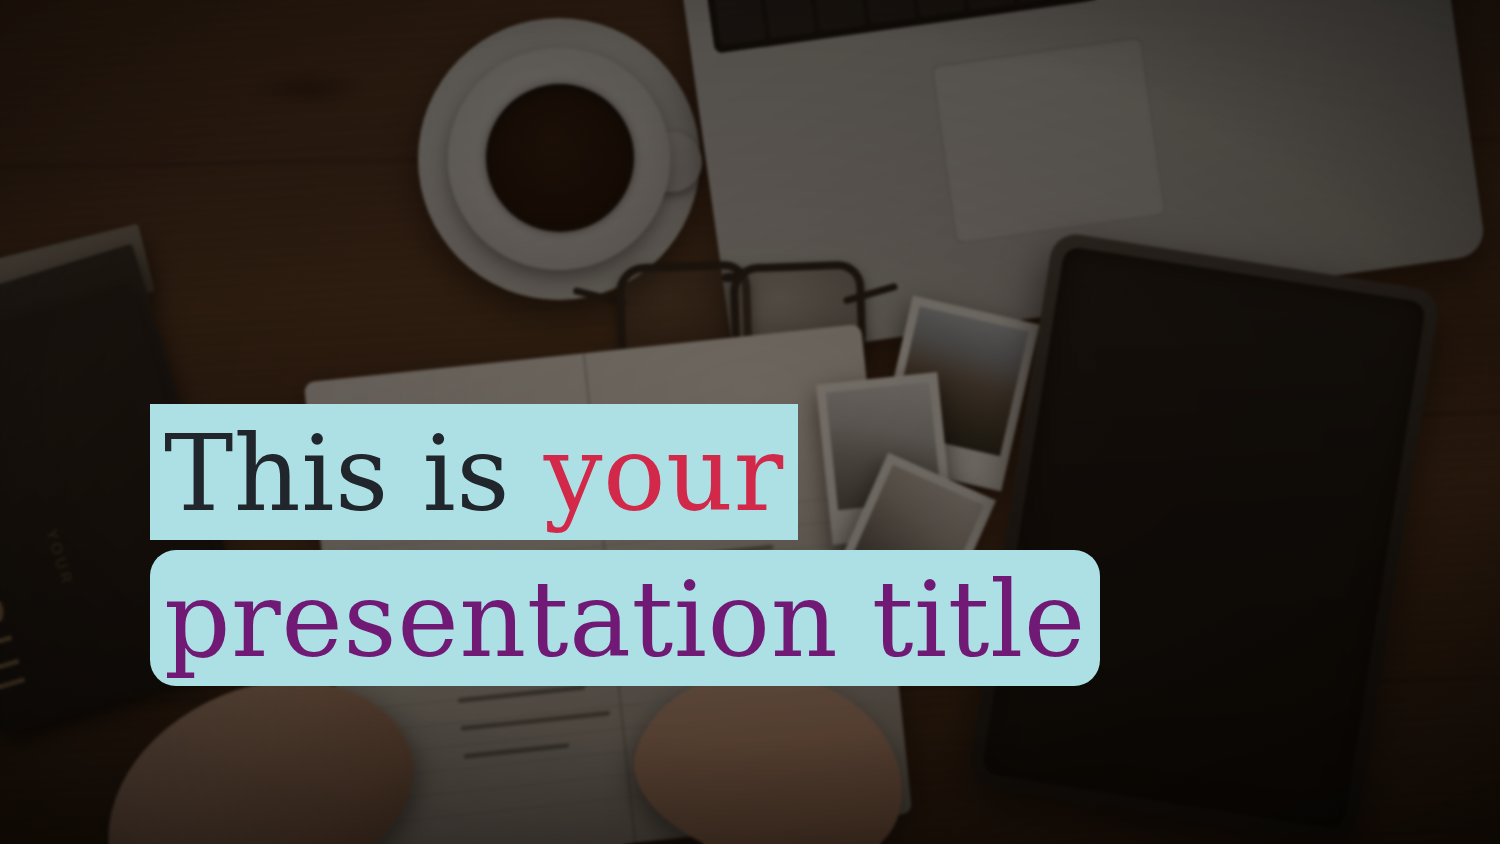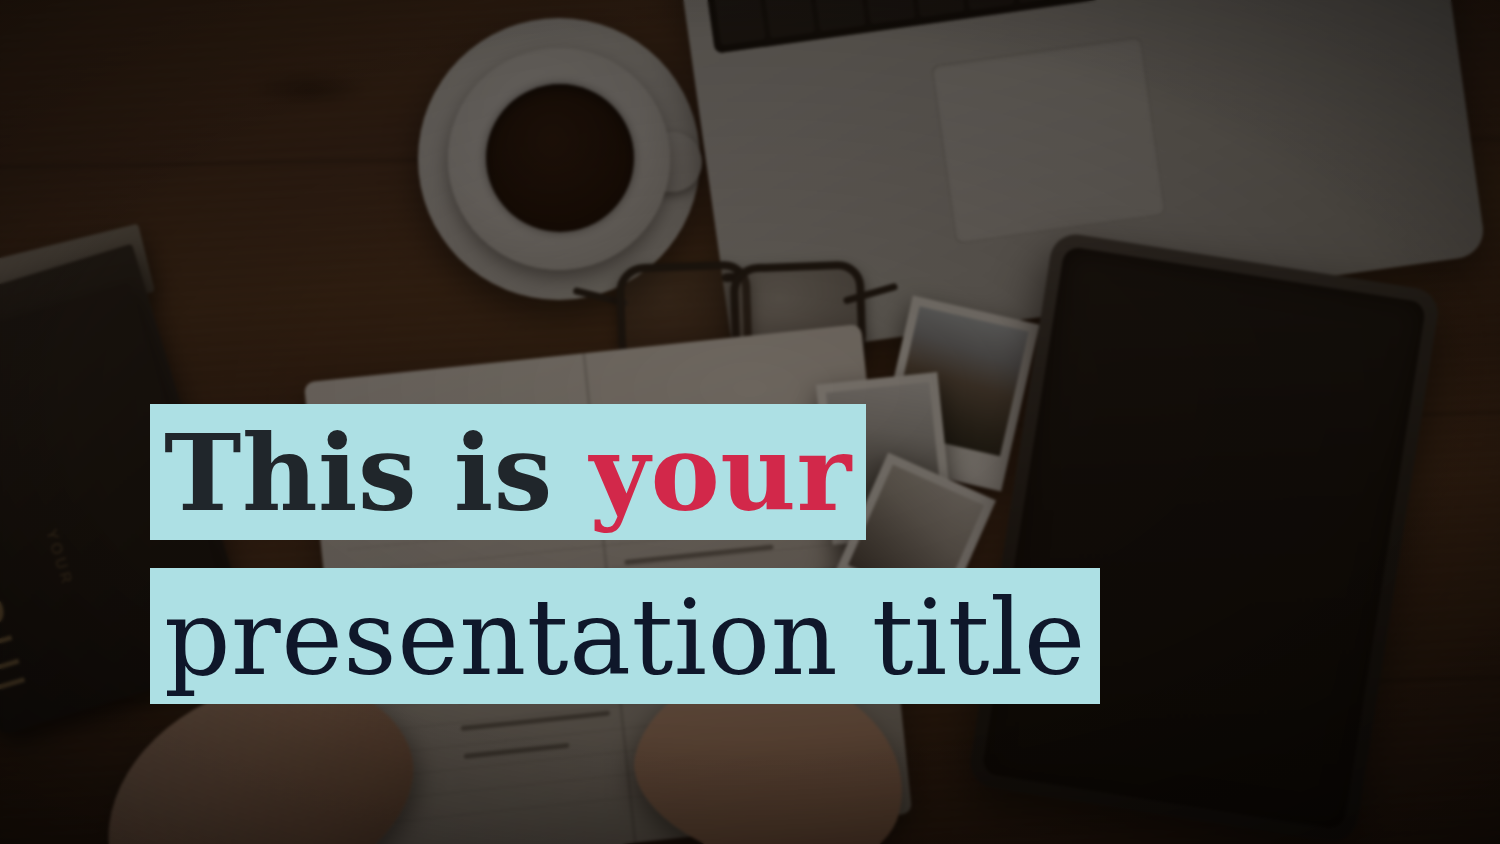--- a/index.html
+++ b/index.html
@@ -388,21 +388,21 @@
     display: block;
     width: max-content;
     font-family: "DejaVu Serif", "Liberation Serif", serif;
     font-weight: 400;
     font-size: 104px;
     line-height: 1.0;
     letter-spacing: 0.5px;
     color: #20262b;
     padding: 18px 14px 14px 14px;
   }
-  .title-line-1 { margin-bottom: 28px; font-weight: bold; }
+  .title-line-1 { margin-bottom: 10px; }
   .accent { color: #d2284a; }
 </style>
 </head>
 <body>
 
 <div class="slide">
 
   <div class="photo">
 
     <div class="desk"></div>
@@ -483,16 +483,16 @@
 
     <div class="photo-soft"></div>
     <div class="overlay-dark"></div>
     <div class="overlay-vignette"></div>
   </div>
 
   <div class="title-block">
     <span class="title-line title-line-1" style="background: rgb(173, 224, 228); color: rgb(32, 38, 43);">
       <span>This is </span><span class="accent" style="color: rgb(210, 40, 74);">your</span>
     </span>
-    <span class="title-line title-line-2" style="background: rgb(173, 224, 228); color: #0f172a;">presentation title</span>
+    <span class="title-line title-line-2" style="background: rgb(173, 224, 228); color: #701a75; border-radius: 26px;">presentation title</span>
   </div>
 
 </div>
 
 </body></html>

